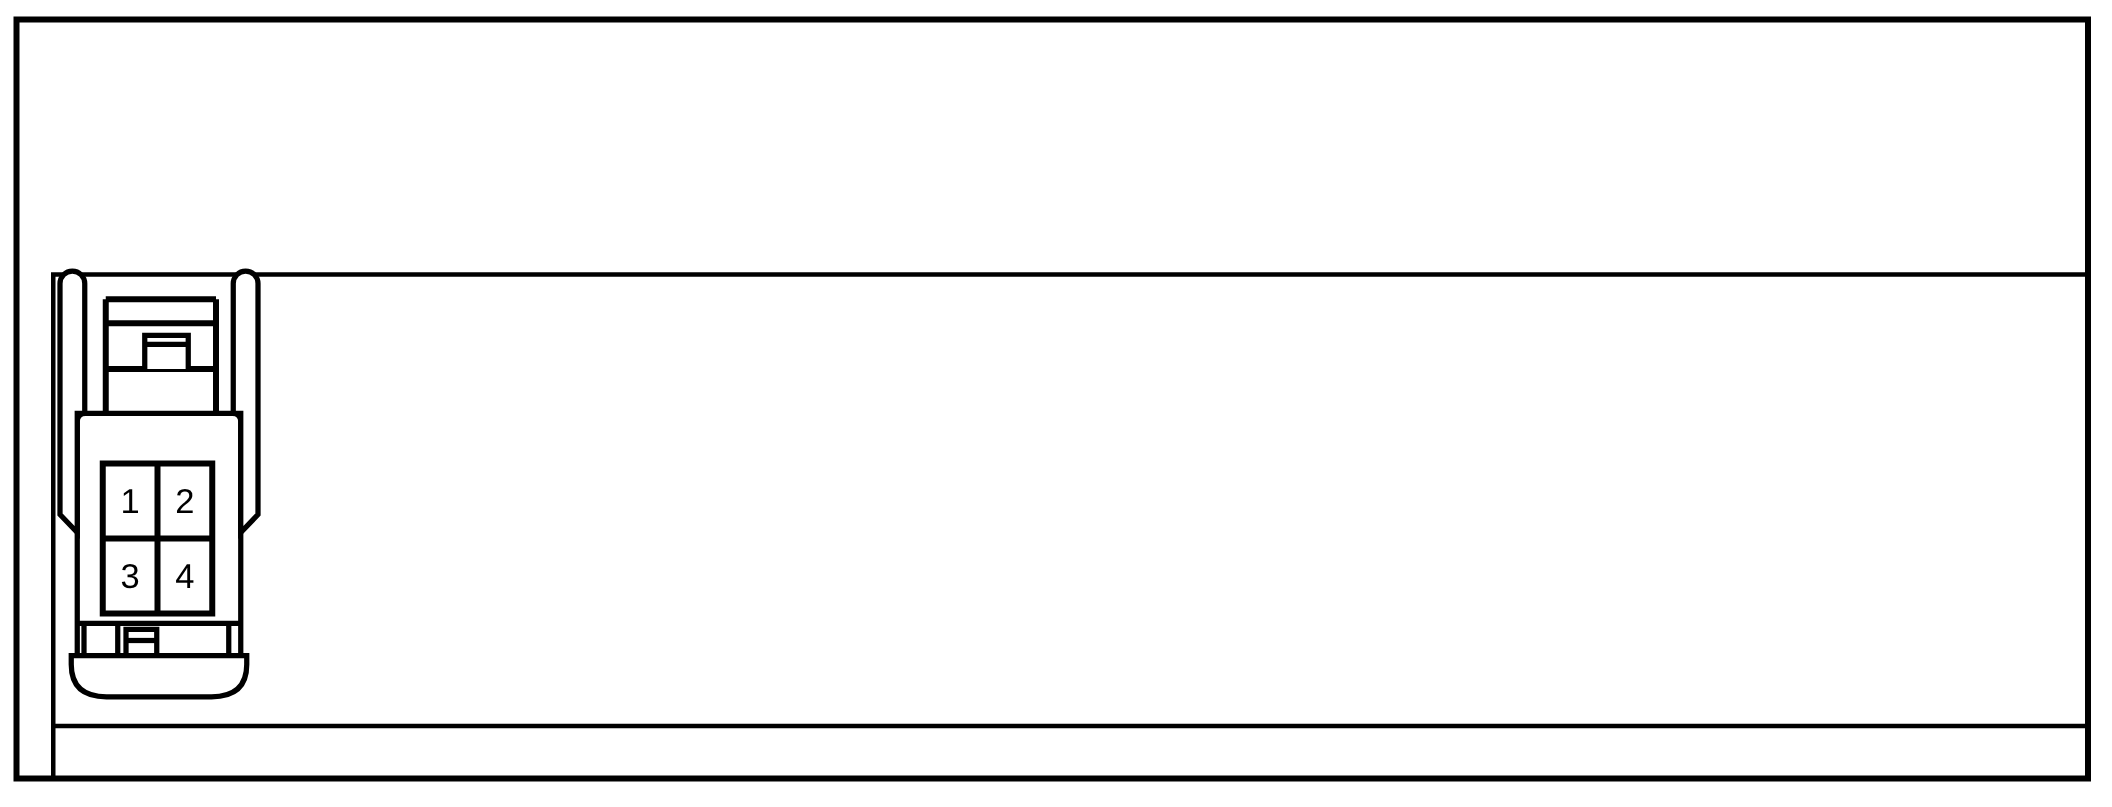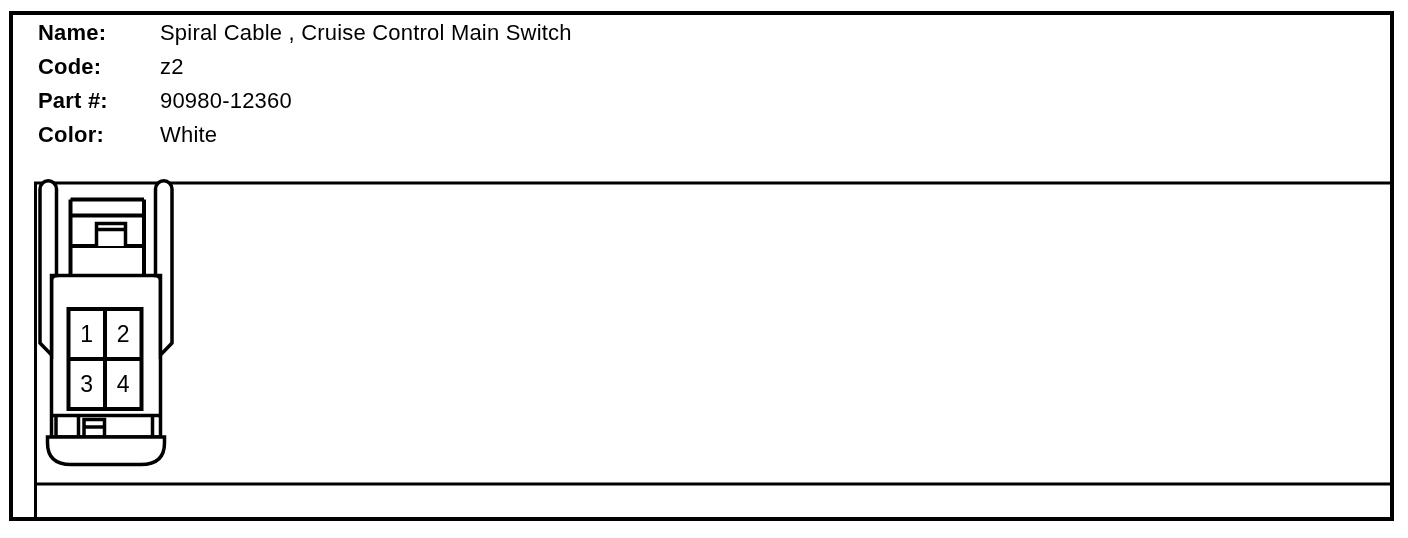--- a/index.html
+++ b/index.html
@@ -51,38 +51,20 @@
     font-family: "Liberation Sans", "DejaVu Sans", sans-serif;
     font-size: 23px;
     fill: #000000;
   }
 </style>
 </head>
 <body>
 
 <div class="page">
 
-  <div class="meta">
-    <div class="row">
-      <span class="label">Name:</span>
-      <span class="value">Spiral Cable , Cruise Control Main Switch</span>
-    </div>
-    <div class="row">
-      <span class="label">Code:</span>
-      <span class="value">z2</span>
-    </div>
-    <div class="row">
-      <span class="label">Part #:</span>
-      <span class="value">90980-12360</span>
-    </div>
-    <div class="row">
-      <span class="label">Color:</span>
-      <span class="value">White</span>
-    </div>
-  </div>
 
   <svg class="art" viewBox="0 0 1408 538">
 
     <rect x="11" y="13" width="1381" height="506" fill="none" stroke="#000000" stroke-width="4"></rect>
 
     <g stroke="#000000" stroke-width="3">
       <line x1="34" y1="183" x2="1393" y2="183"></line>
       <line x1="35.5" y1="183" x2="35.5" y2="519"></line>
       <line x1="34" y1="484" x2="1393" y2="484"></line>
     </g>

